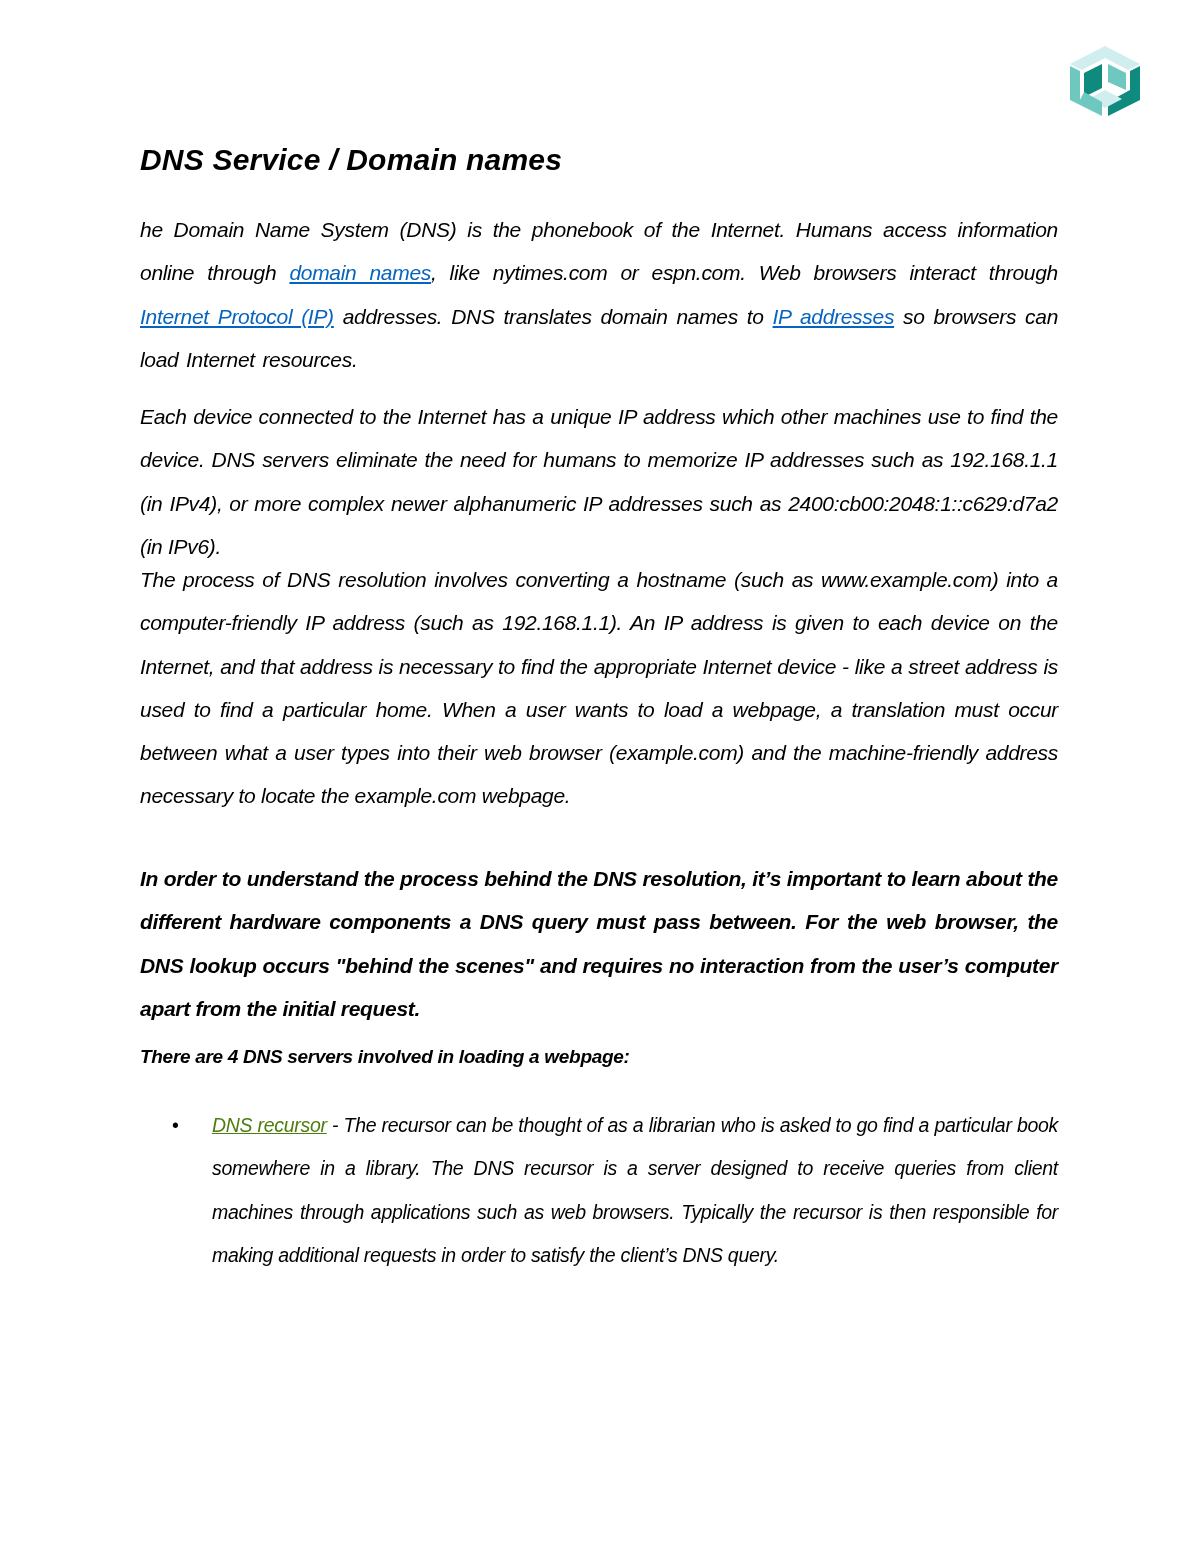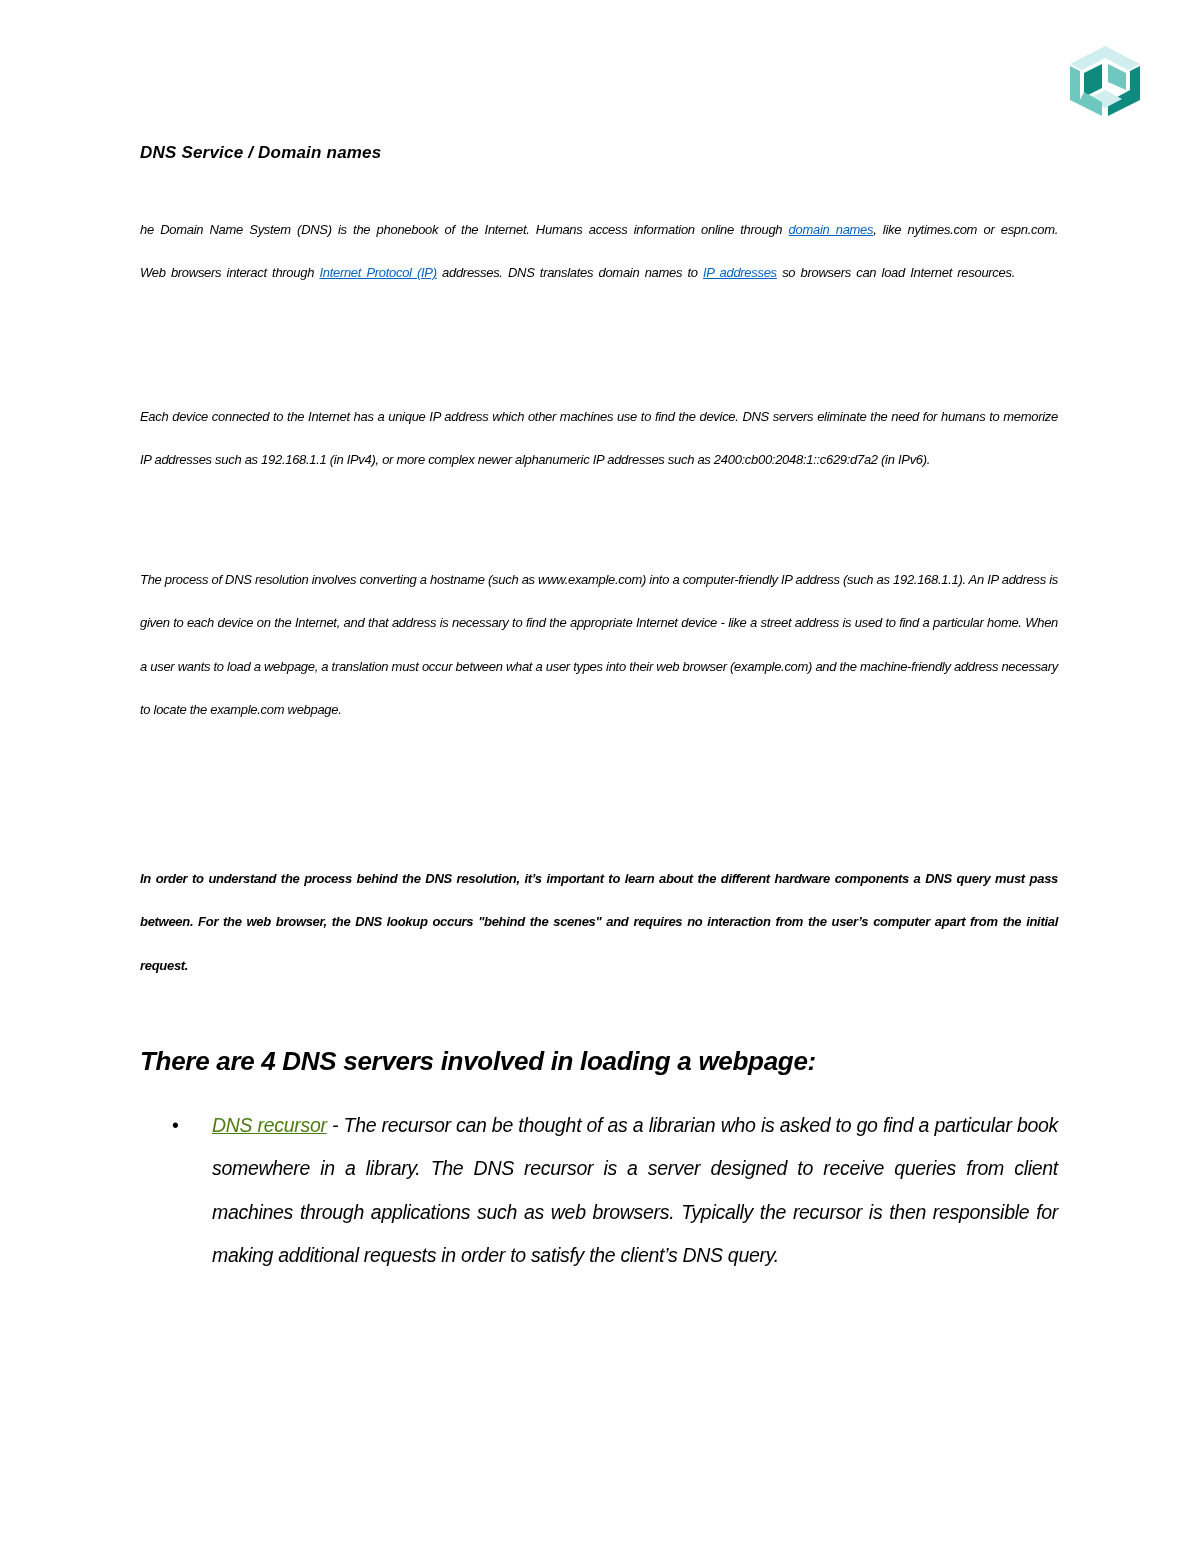--- a/index.html
+++ b/index.html
@@ -1,30 +1,30 @@
 <!DOCTYPE html>
 <html><head>
 <meta charset="utf-8">
 <style>
   html, body { margin: 0; padding: 0; background: #ffffff; }
   body { width: 1200px; height: 1553px; position: relative; overflow: hidden;
          font-family: "Liberation Sans", sans-serif; color: #000; }
   .logo { position: absolute; left: 1066px; top: 44px; width: 78px; height: 74px; }
   .title { position: absolute; left: 140px; top: 143px; margin: 0;
-           font-size: 17px; font-weight: bold; font-style: italic; letter-spacing: 0.2px; }
+           font-size: 30px; font-weight: bold; font-style: italic; letter-spacing: 0.2px; }
   .para { position: absolute; left: 140px; width: 918px; margin: 0;
-          font-size: 13px; font-style: italic; line-height: 43.3px;
+          font-size: 21px; font-style: italic; line-height: 43.3px;
           text-align: justify; text-align-last: left; letter-spacing: -0.3px; }
   .para a { color: #0563c1; text-decoration: underline; }
   .p1 { top: 208px; word-spacing: 2px; }
   .p2 { top: 395px; }
   .p3 { top: 558px; }
   .p4 { top: 857px; font-weight: bold; }
   .heading4 { position: absolute; left: 140px; top: 1046px; margin: 0;
-              font-size: 26px; font-weight: bold; font-style: italic; letter-spacing: -0.3px; }
+              font-size: 19px; font-weight: bold; font-style: italic; letter-spacing: -0.3px; }
   .list { position: absolute; left: 140px; top: 1104px; width: 918px; margin: 0; padding: 0; list-style: none; }
   .list li { position: relative; padding-left: 72px; font-size: 19.5px; font-style: italic;
              line-height: 43.3px; text-align: justify; text-align-last: left; letter-spacing: -0.3px; }
   .bullet { position: absolute; left: 32px; top: 0; font-style: normal; }
   .list a { color: #4d7c0f; text-decoration: underline; }
 </style>
 </head>
 <body>
 
 <svg class="logo" viewBox="0 0 78 74">

